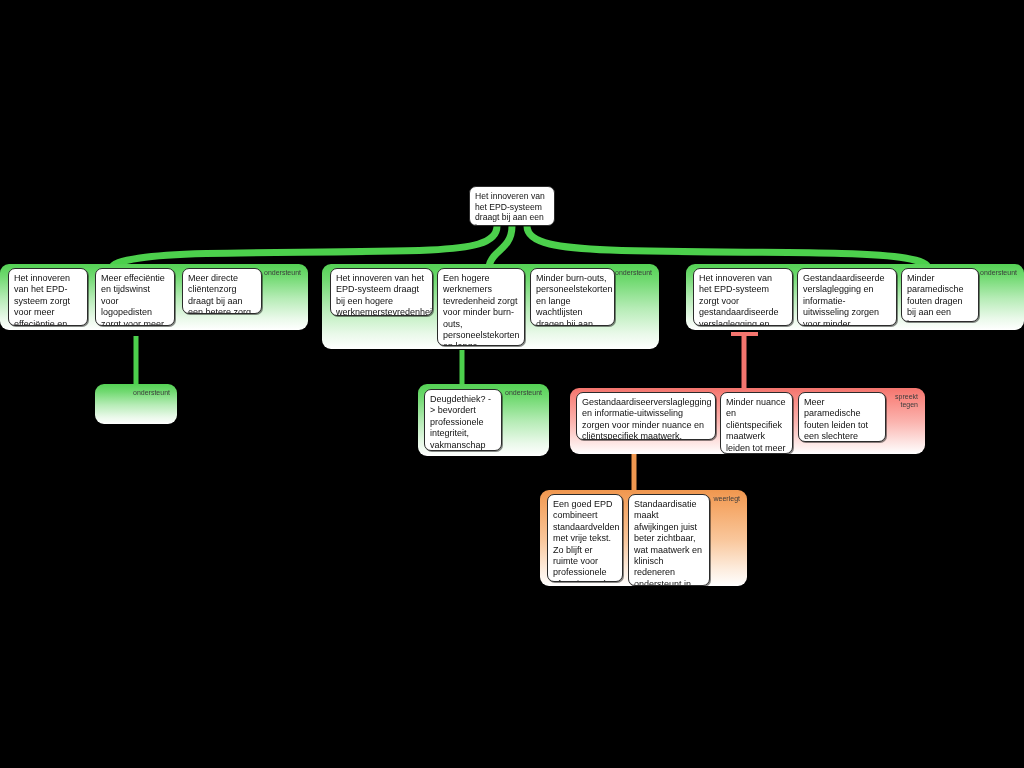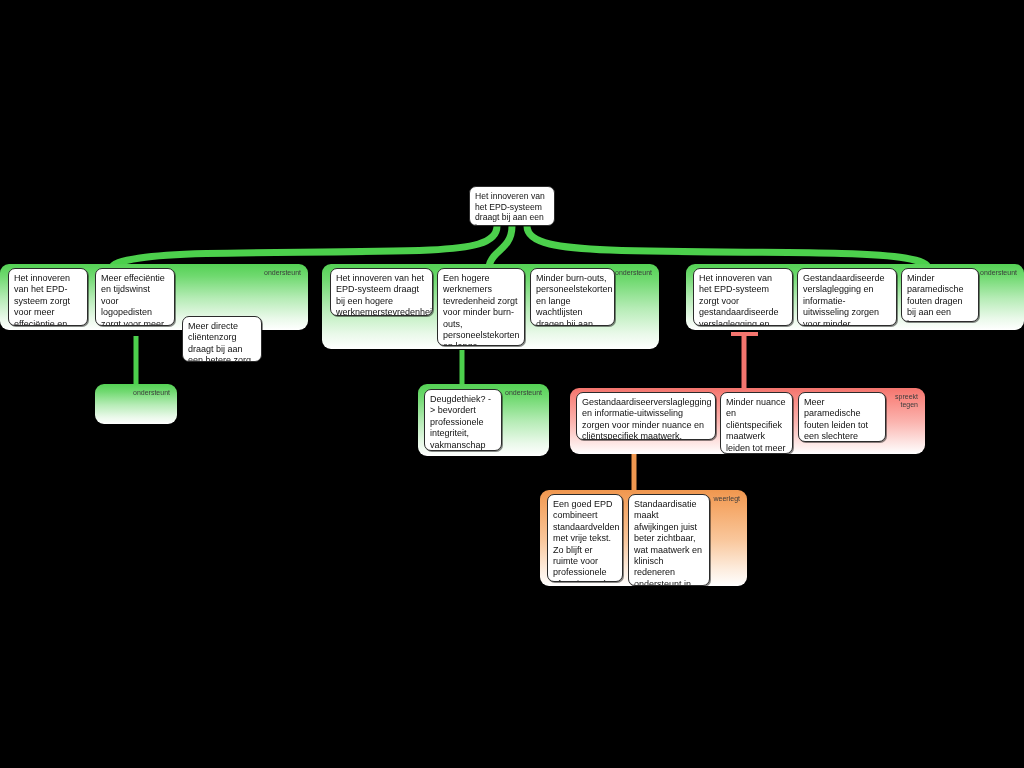--- a/index.html
+++ b/index.html
@@ -83,21 +83,21 @@
 
   <div class="cluster green" style="left:0px;top:264px;width:308px;height:66px;">
     <span class="cluster-label">ondersteunt</span>
   </div>
   <div class="box" style="left:8px;top:268px;width:80px;height:58px;">
     <span>Het innoveren van het EPD-systeem zorgt voor meer effeciëntie en tijdswinst voor de logopedisten</span>
   </div>
   <div class="box" style="left:95px;top:268px;width:80px;height:58px;">
     <span>Meer effeciëntie en tijdswinst voor logopedisten zorgt voor meer tijd voor directe cliëntenzorg.</span>
   </div>
-  <div class="box" style="left:182px;top:268px;width:80px;height:46px;margin-top:48px;">
+  <div class="box" style="left:182px;top:268px;width:80px;height:46px;">
     <span>Meer directe cliëntenzorg draagt bij aan een betere zorg.</span>
   </div>
 
   <div class="cluster green" style="left:95px;top:384px;width:82px;height:40px;">
     <span class="cluster-label">ondersteunt</span>
   </div>
 
   <div class="cluster green" style="left:322px;top:264px;width:337px;height:85px;">
     <span class="cluster-label">ondersteunt</span>
   </div>

